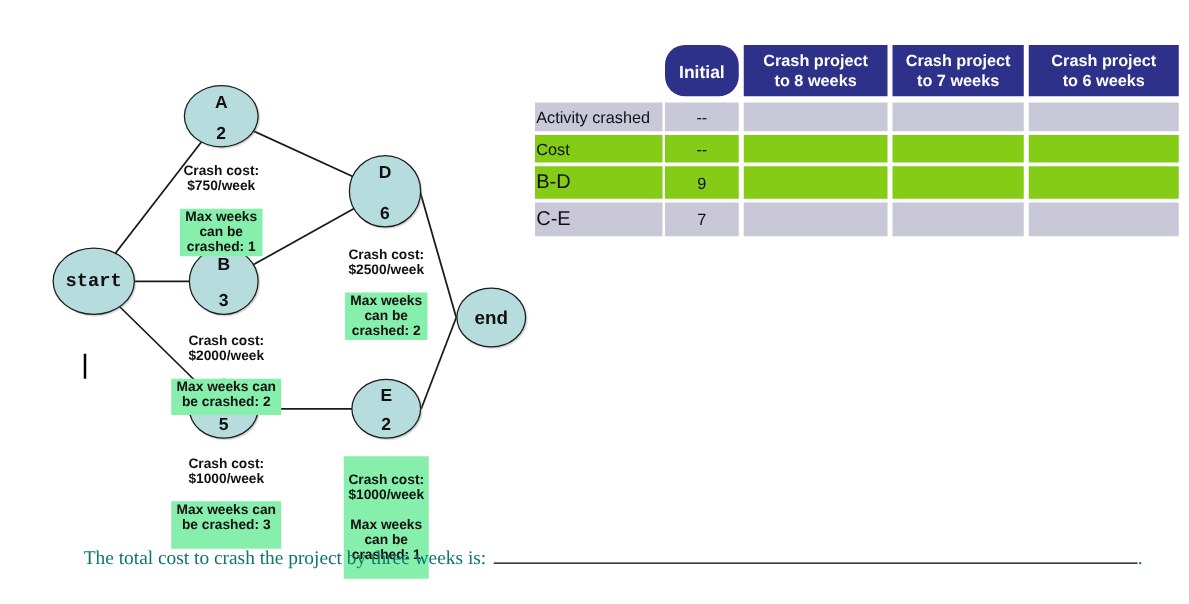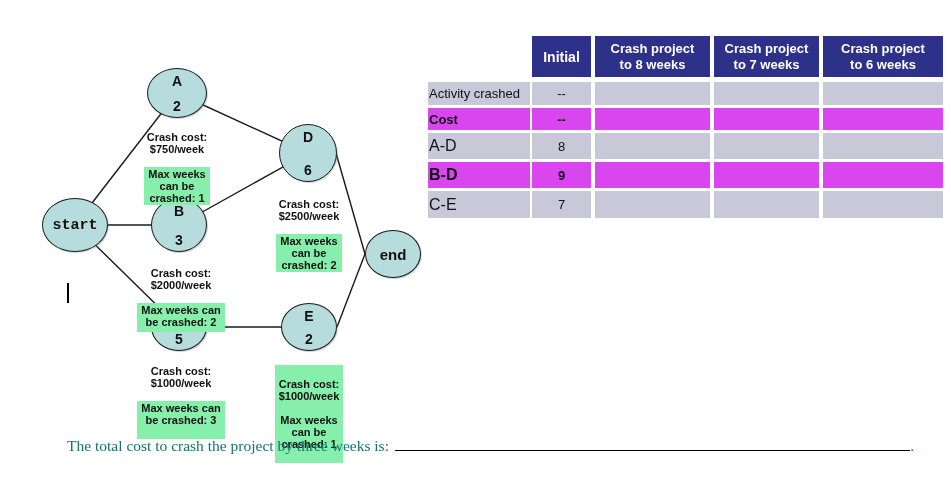--- a/index.html
+++ b/index.html
@@ -37,35 +37,35 @@
   .caret { position:absolute; left:67px; top:283px; width:2px; height:20px; background:#000; }
 
   
   .ctable { position:absolute; left:428px; top:36px; width:516px; }
   .thead { display:flex; margin-left:104px; }
   .th {
     background:#2e3189; color:#ffffff; font-weight:bold; font-size:13px; line-height:16px;
     height:41px; display:flex; align-items:center; justify-content:center;
     text-align:center; white-space:pre-line; box-sizing:border-box;
   }
-  .th0 { width:59px; margin-right:4px; font-size:14px; }
+  .th0 { width:59px; margin-right:4px; font-size:14px;border-radius:16px; }
   .th1 { width:115px; margin-right:4px; }
   .th2 { width:105px; margin-right:4px; }
   .th3 { width:120px; }
 
   .tbody { margin-top:5px; }
   .trow { display:flex; margin-bottom:3px; }
   .trow > div { box-sizing:border-box; }
   .trow .lab { width:102px; margin-right:2px; padding-left:1px; display:flex; align-items:center; }
   .trow .c0 { width:59px; margin-right:4px; display:flex; align-items:center; justify-content:center; font-size:13px; }
   .trow .c1 { width:115px; margin-right:4px; }
   .trow .c2 { width:105px; margin-right:4px; }
   .trow .c3 { width:120px; }
   .trow.dark  > div { background:#c8c8d8; }
-  .trow.light > div { background:#d946ef;font-weight:bold; }
+  .trow.light > div { background:#84cc16; }
   .trow.small .lab { font-size:13px; }
   .trow.big .lab { font-size:16px; }
 
   
   .footer {
     position:absolute; left:67px; top:437px; width:847px;
     font-family:"Liberation Serif", serif; font-size:15.5px; color:#0f766e;
     display:flex; align-items:baseline;
   }
   .blank { flex:1; border-bottom:1.5px solid #000; height:13px; margin-left:6px; }
@@ -185,27 +185,20 @@
       </div>
 
       <div class="trow light small" style="height:22px;">
         <div class="lab">Cost</div>
         <div class="c0">--</div>
         <div class="c1"></div>
         <div class="c2"></div>
         <div class="c3"></div>
       </div>
 
-      <div class="trow dark big" style="height:26px;">
-        <div class="lab">A-D</div>
-        <div class="c0">8</div>
-        <div class="c1"></div>
-        <div class="c2"></div>
-        <div class="c3"></div>
-      </div>
 
       <div class="trow light big" style="height:26px;">
         <div class="lab">B-D</div>
         <div class="c0">9</div>
         <div class="c1"></div>
         <div class="c2"></div>
         <div class="c3"></div>
       </div>
 
       <div class="trow dark big" style="height:27px;">

